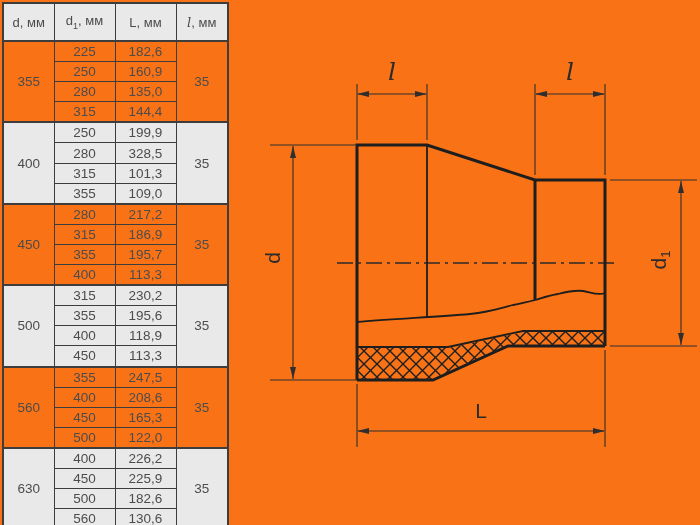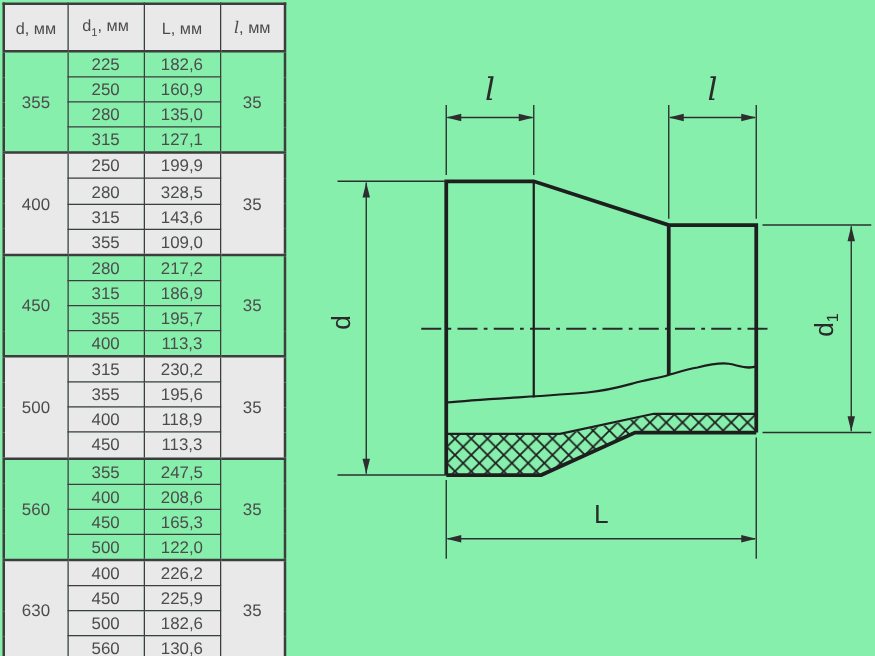--- a/index.html
+++ b/index.html
@@ -1,16 +1,16 @@
 <!DOCTYPE html>
 <html><head>
 <meta charset="utf-8">
 <style>
   html,body{margin:0;padding:0;background:#fff;}
-  .stage{position:relative;width:700px;height:525px;background:#86efac;overflow:hidden;
+  .stage{position:relative;width:700px;height:525px;background:#f97316;overflow:hidden;
          font-family:"Liberation Sans",sans-serif;}
   
   table.spec{position:absolute;left:2px;top:2px;border-collapse:collapse;table-layout:fixed;
              width:225px;color:#4c4c4c;border:2px solid #3d3d3d;}
   table.spec th,table.spec td{border:1px solid #3d3d3d;text-align:center;vertical-align:middle;
              padding:0;font-weight:normal;}
   table.spec th{height:36px;background:#e9e9e9;font-size:13px;border-bottom:2px solid #3d3d3d;}
   table.spec td{height:19.1px;font-size:13.5px;}
   tr.gstart td{border-top:2px solid #3d3d3d;}
   tr.gray td{background:#e9e9e9;}
@@ -57,36 +57,36 @@
       <tr>
           <td>250</td>
           <td>160,9</td>
         </tr>
       <tr>
           <td>280</td>
           <td>135,0</td>
         </tr>
       <tr>
           <td>315</td>
-          <td>127,1</td>
+          <td>144,4</td>
         </tr>
 
       <tr class="gstart gray">
           <td rowspan="4">400</td>
           <td>250</td>
           <td>199,9</td>
           <td rowspan="4">35</td>
         </tr>
       <tr class="gray">
           <td>280</td>
           <td>328,5</td>
         </tr>
       <tr class="gray">
           <td>315</td>
-          <td>143,6</td>
+          <td>101,3</td>
         </tr>
       <tr class="gray">
           <td>355</td>
           <td>109,0</td>
         </tr>
 
       <tr class="gstart">
           <td rowspan="4">450</td>
           <td>280</td>
           <td>217,2</td>

